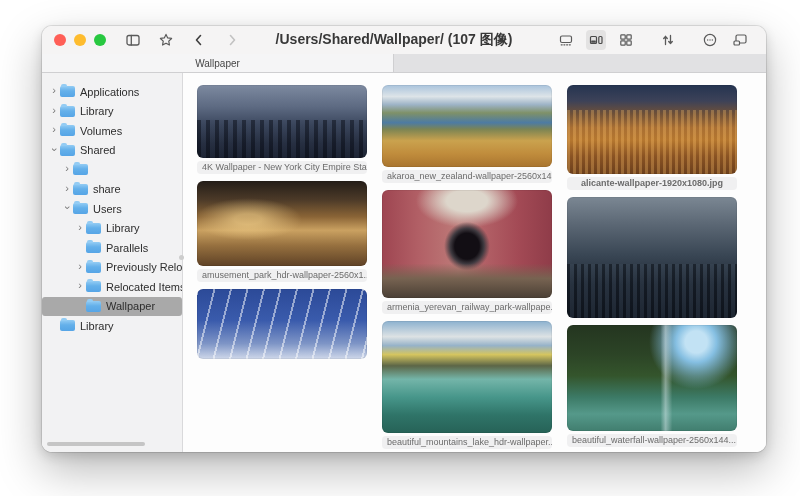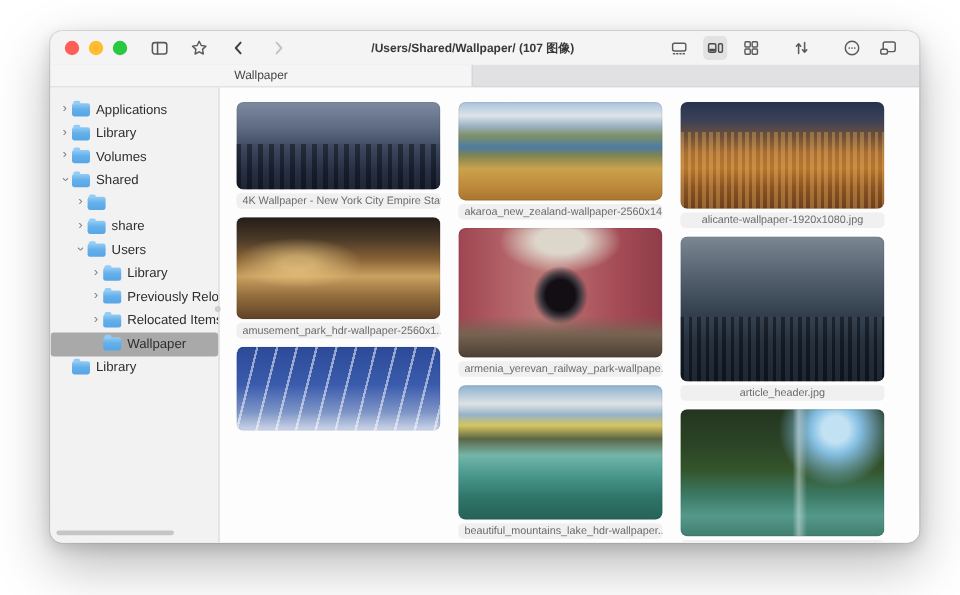--- a/index.html
+++ b/index.html
@@ -12,21 +12,21 @@
     box-shadow:0 0 0 1px rgba(0,0,0,.10), 0 18px 45px rgba(0,0,0,.28), 0 4px 12px rgba(0,0,0,.14);}
 
   
   .titlebar{height:28px;background:#f5f4f4;display:flex;align-items:center;padding:0 16px 0 12px;}
   .lights{display:flex;gap:8px;align-items:center;}
   .light{width:12px;height:12px;border-radius:50%;}
   .l-red{background:#ff5f57;}.l-yellow{background:#febc2e;}.l-green{background:#28c840;}
   .tool{width:20px;height:20px;display:flex;align-items:center;justify-content:center;border-radius:4px;}
   .tool svg{display:block;}
   .lgroup{display:flex;align-items:center;gap:13px;margin-left:17px;}
-  .wintitle{flex:1;text-align:center;font-size:10px;font-weight:700;color:#383838;
+  .wintitle{flex:1;text-align:center;font-size:14px;font-weight:700;color:#383838;
     white-space:nowrap;overflow:hidden;padding:0 8px;}
   .rgroup{display:flex;align-items:center;}
   .rgroup .tool{margin-left:10px;}
   .tool.sel{background:#e3e2e2;}
   .gap-l{margin-left:22px !important;}
 
   
   .tabbar{height:18px;display:flex;background:#e1e1e3;border-bottom:1px solid #cfcfd1;}
   .tab{display:flex;align-items:center;justify-content:center;font-size:10px;color:#454545;
     white-space:nowrap;overflow:hidden;}
@@ -228,20 +228,25 @@
           <span class="chev open">›</span>
           <span class="folder"></span>
           <span>Users</span>
         </div>
         <div class="row lv2">
           <span class="chev">›</span>
           <span class="folder"></span>
           <span>Library</span>
         </div>
         <div class="row lv2">
+          <span class="chev none">›</span>
+          <span class="folder"></span>
+          <span>Parallels</span>
+        </div>
+        <div class="row lv2">
           <span class="chev">›</span>
           <span class="folder"></span>
           <span>Previously Relocate</span>
         </div>
         <div class="row lv2">
           <span class="chev">›</span>
           <span class="folder"></span>
           <span>Relocated Items</span>
         </div>
         <div class="row lv2 selected">
@@ -281,27 +286,26 @@
           <figure class="card" style="margin:0 0 7px 0;">
             <div class="thumb t-armenia" style="height:108px"></div>
             <figcaption class="cap">armenia_yerevan_railway_park-wallpape...</figcaption>
           </figure>
           <figure class="card" style="margin:0 0 7px 0;">
             <div class="thumb t-mountains" style="height:112px"></div>
             <figcaption class="cap">beautiful_mountains_lake_hdr-wallpaper...</figcaption>
           </figure>
         </div>
         <div class="col">
-          <figure class="card" style="margin:0 0 7px 0;">
+          <figure class="card" style="margin:0 0 7px 0;font-weight:bold;">
             <div class="thumb t-alicante" style="height:89px"></div>
             <figcaption class="cap">alicante-wallpaper-1920x1080.jpg</figcaption>
           </figure>
           <figure class="card" style="margin:0 0 7px 0;">
             <div class="thumb t-article" style="height:121px"></div>
-            <figcaption class="cap">article_header.jpg</figcaption>
           </figure>
           <figure class="card" style="margin:0 0 7px 0;">
             <div class="thumb t-waterfall" style="height:106px"></div>
             <figcaption class="cap">beautiful_waterfall-wallpaper-2560x144...</figcaption>
           </figure>
         </div>
       </div>
     </div>
 
   </div>

